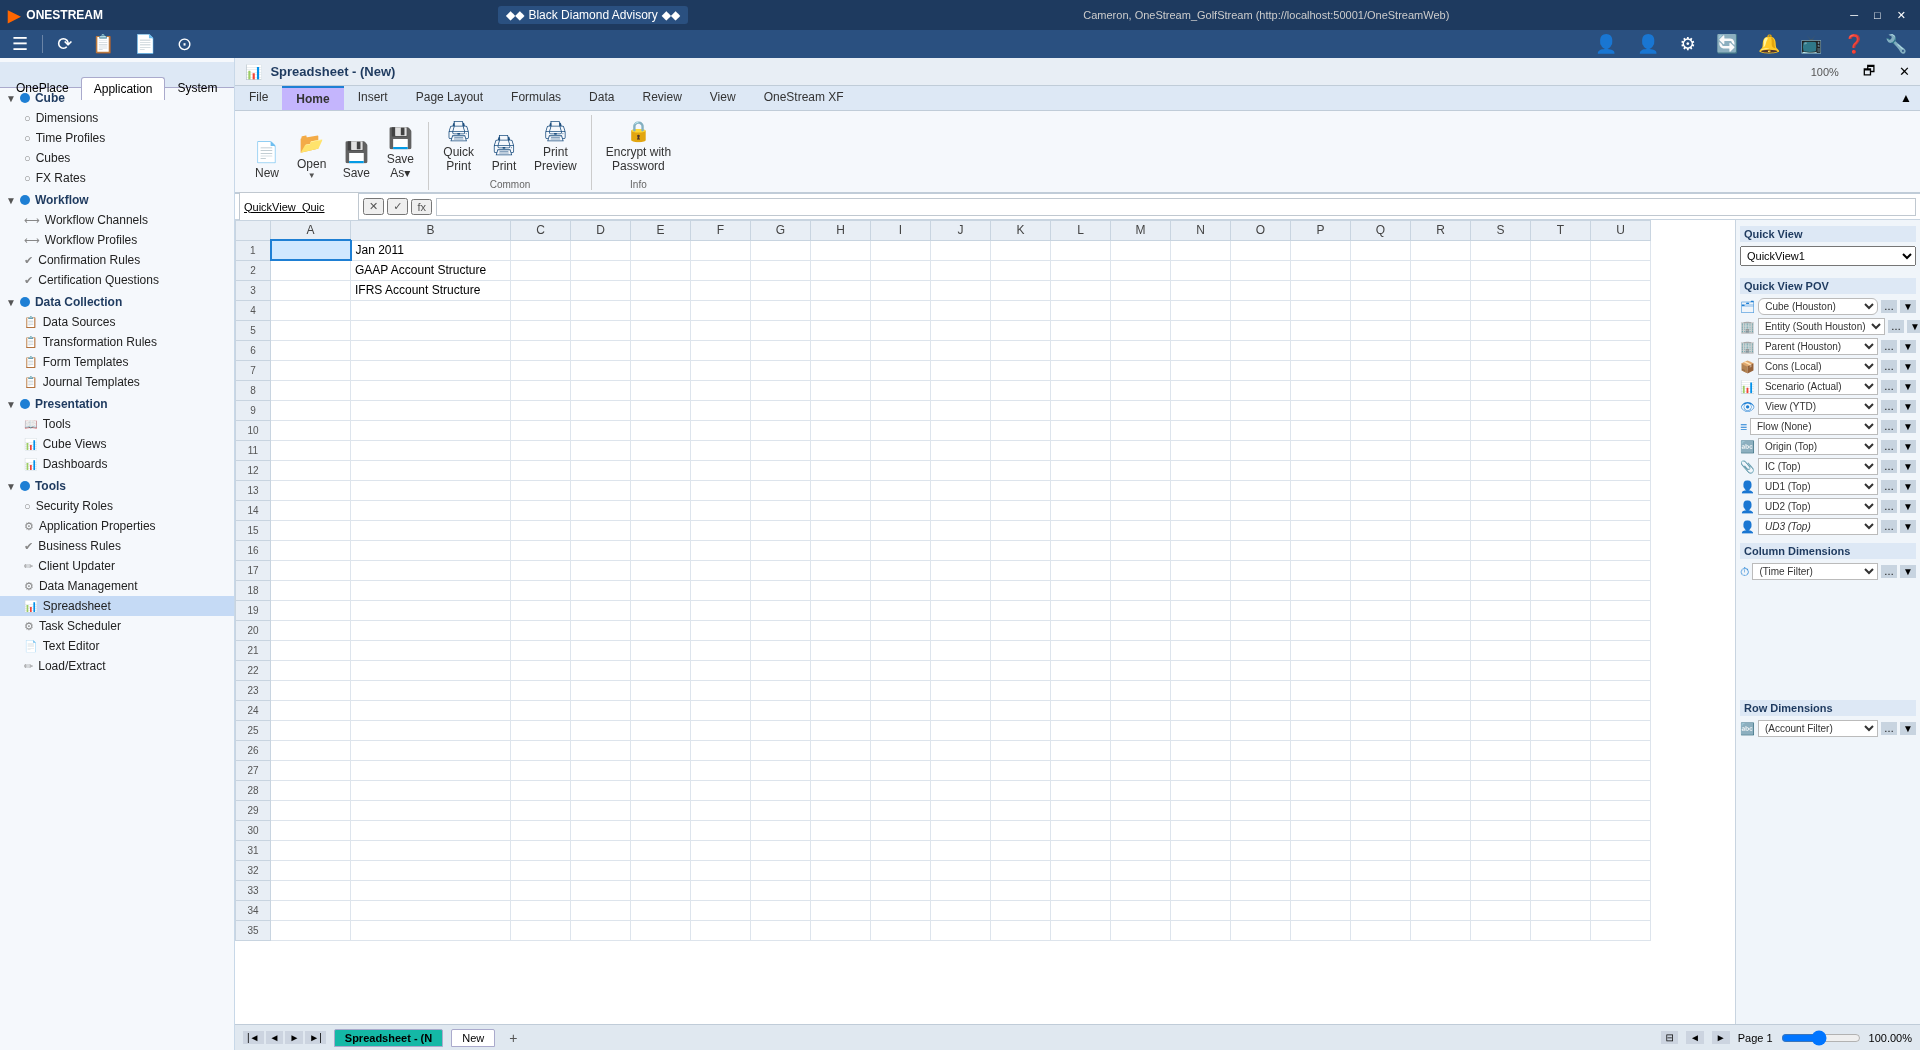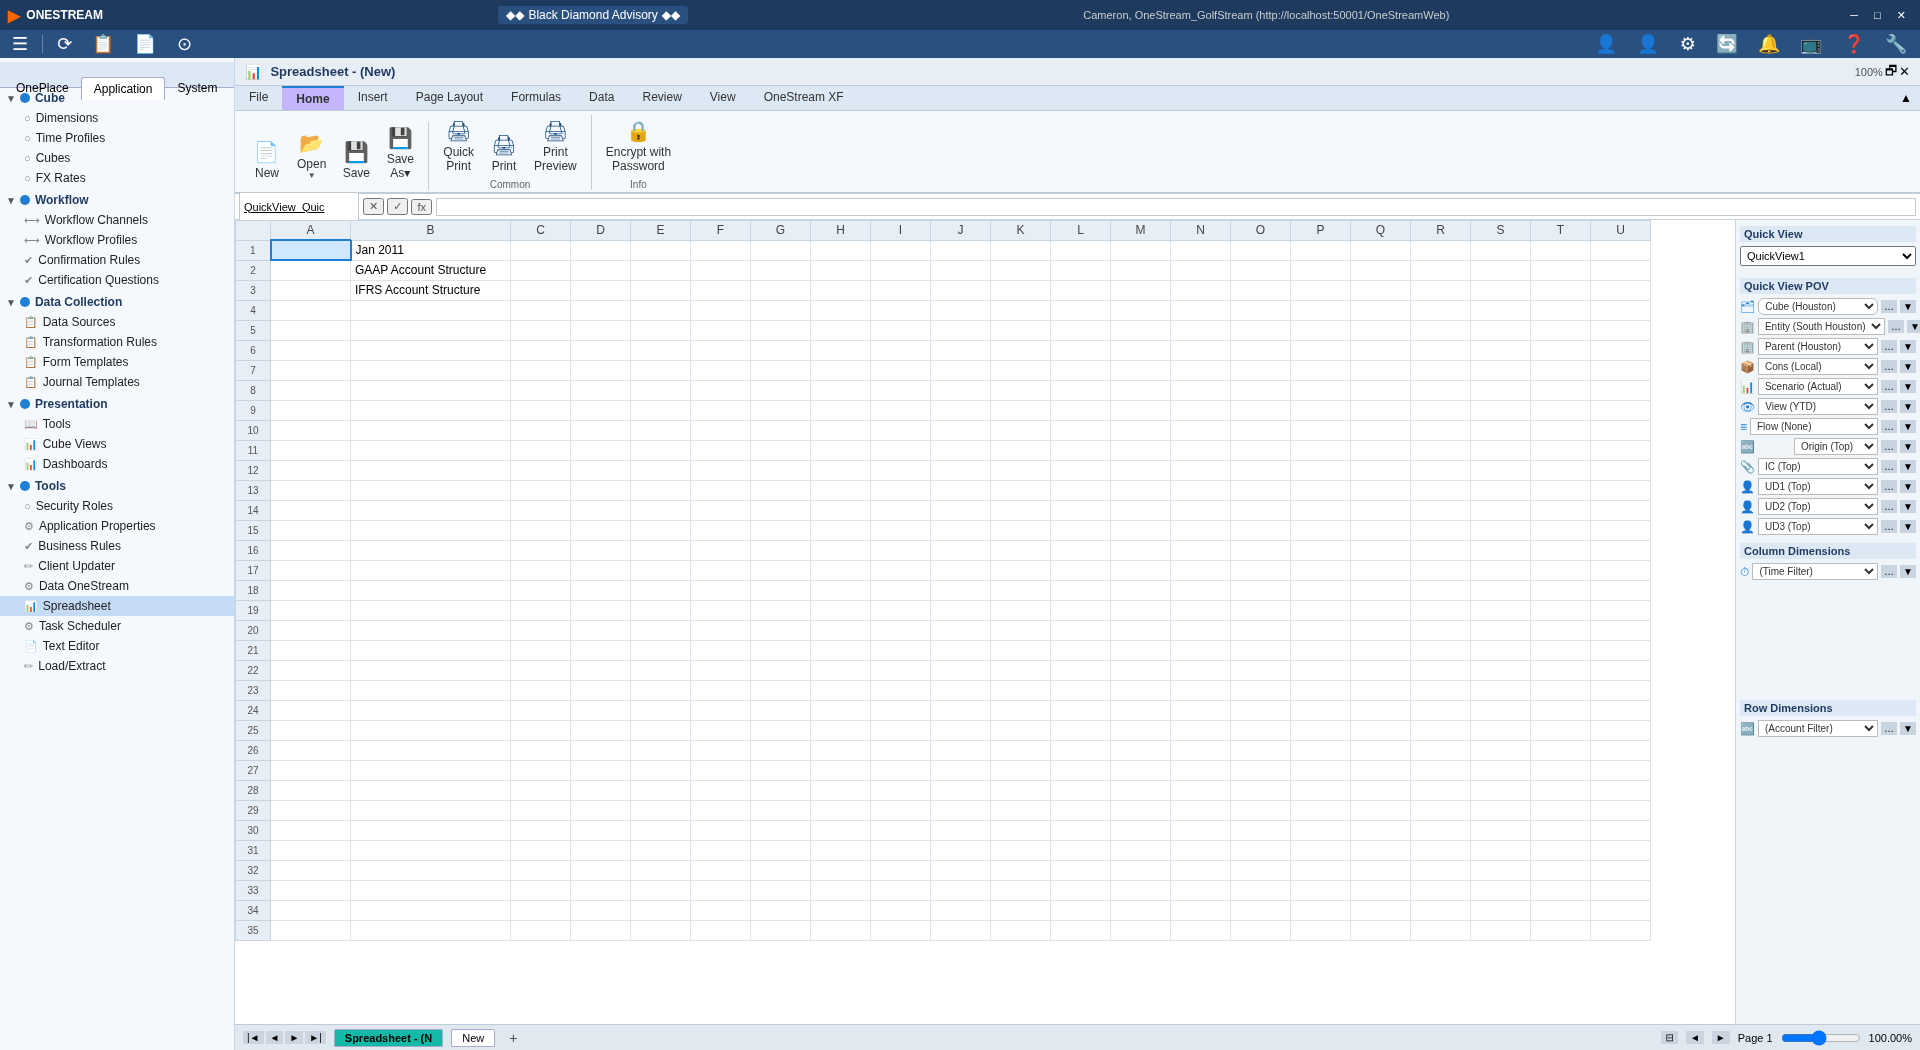--- a/index.html
+++ b/index.html
@@ -318,21 +318,21 @@
       <div class="tree-item">
         <span class="item-icon">✔</span>
         <span>Business Rules</span>
       </div>
       <div class="tree-item">
         <span class="item-icon">✏</span>
         <span>Client Updater</span>
       </div>
       <div class="tree-item">
         <span class="item-icon">⚙</span>
-        <span>Data OneStream</span>
+        <span>Data Management</span>
       </div>
       <div class="tree-item active">
         <span class="item-icon">📊</span>
         <span>Spreadsheet</span>
       </div>
       <div class="tree-item">
         <span class="item-icon">⚙</span>
         <span>Task Scheduler</span>
       </div>
       <div class="tree-item">
@@ -344,21 +344,21 @@
         <span>Load/Extract</span>
       </div>
     </div>
   </div>
 
   <div id="content">
 
     <div id="doc-title-bar">
       <span class="doc-icon">📊</span>
       <span class="doc-title">Spreadsheet - (New)</span>
-      <div style="margin-left:auto;display:flex;gap:2px;align-items:center;">
+      <div style="margin-left:auto;display:flex;gap:24px;align-items:center;">
         <span style="font-size:11px;color:#555;">100%</span>
         <button style="background:transparent;border:none;cursor:pointer;font-size:13px;">🗗</button>
         <button style="background:transparent;border:none;cursor:pointer;font-size:13px;">✕</button>
       </div>
     </div>
 
     <div id="ribbon">
       <div id="ribbon-tabs">
         <div class="rtab">File</div>
         <div class="rtab active">Home</div>
@@ -1364,21 +1364,21 @@
             <button class="rp-btn">▼</button>
           </div>
           <div class="rp-input">
             <span class="rp-icon">≡</span>
             <select style="flex:1;font-size:10px;"><option>Flow (None)</option></select>
             <button class="rp-btn">…</button>
             <button class="rp-btn">▼</button>
           </div>
           <div class="rp-input">
             <span class="rp-icon">🔤</span>
-            <select style="flex:1;font-size:10px;margin-left:36px;"><option>Origin (Top)</option></select>
+            <select style="flex:1;font-size:10px;"><option>Origin (Top)</option></select>
             <button class="rp-btn">…</button>
             <button class="rp-btn">▼</button>
           </div>
           <div class="rp-input">
             <span class="rp-icon">📎</span>
             <select style="flex:1;font-size:10px;"><option>IC (Top)</option></select>
             <button class="rp-btn">…</button>
             <button class="rp-btn">▼</button>
           </div>
           <div class="rp-input">
@@ -1388,21 +1388,21 @@
             <button class="rp-btn">▼</button>
           </div>
           <div class="rp-input">
             <span class="rp-icon">👤</span>
             <select style="flex:1;font-size:10px;"><option>UD2 (Top)</option></select>
             <button class="rp-btn">…</button>
             <button class="rp-btn">▼</button>
           </div>
           <div class="rp-input">
             <span class="rp-icon">👤</span>
-            <select style="flex:1;font-size:10px;"><option>UD3 (Top)</option></select>
+            <select style="flex:1;font-size:10px;font-style:italic;"><option>UD3 (Top)</option></select>
             <button class="rp-btn">…</button>
             <button class="rp-btn">▼</button>
           </div>
         </div>
 
         <div class="rp-section">
           <div class="rp-label">Column Dimensions</div>
           <div class="rp-input">
             <span class="rp-icon">⏱</span>
             <select style="flex:1;font-size:10px;"><option>(Time Filter)</option></select>

